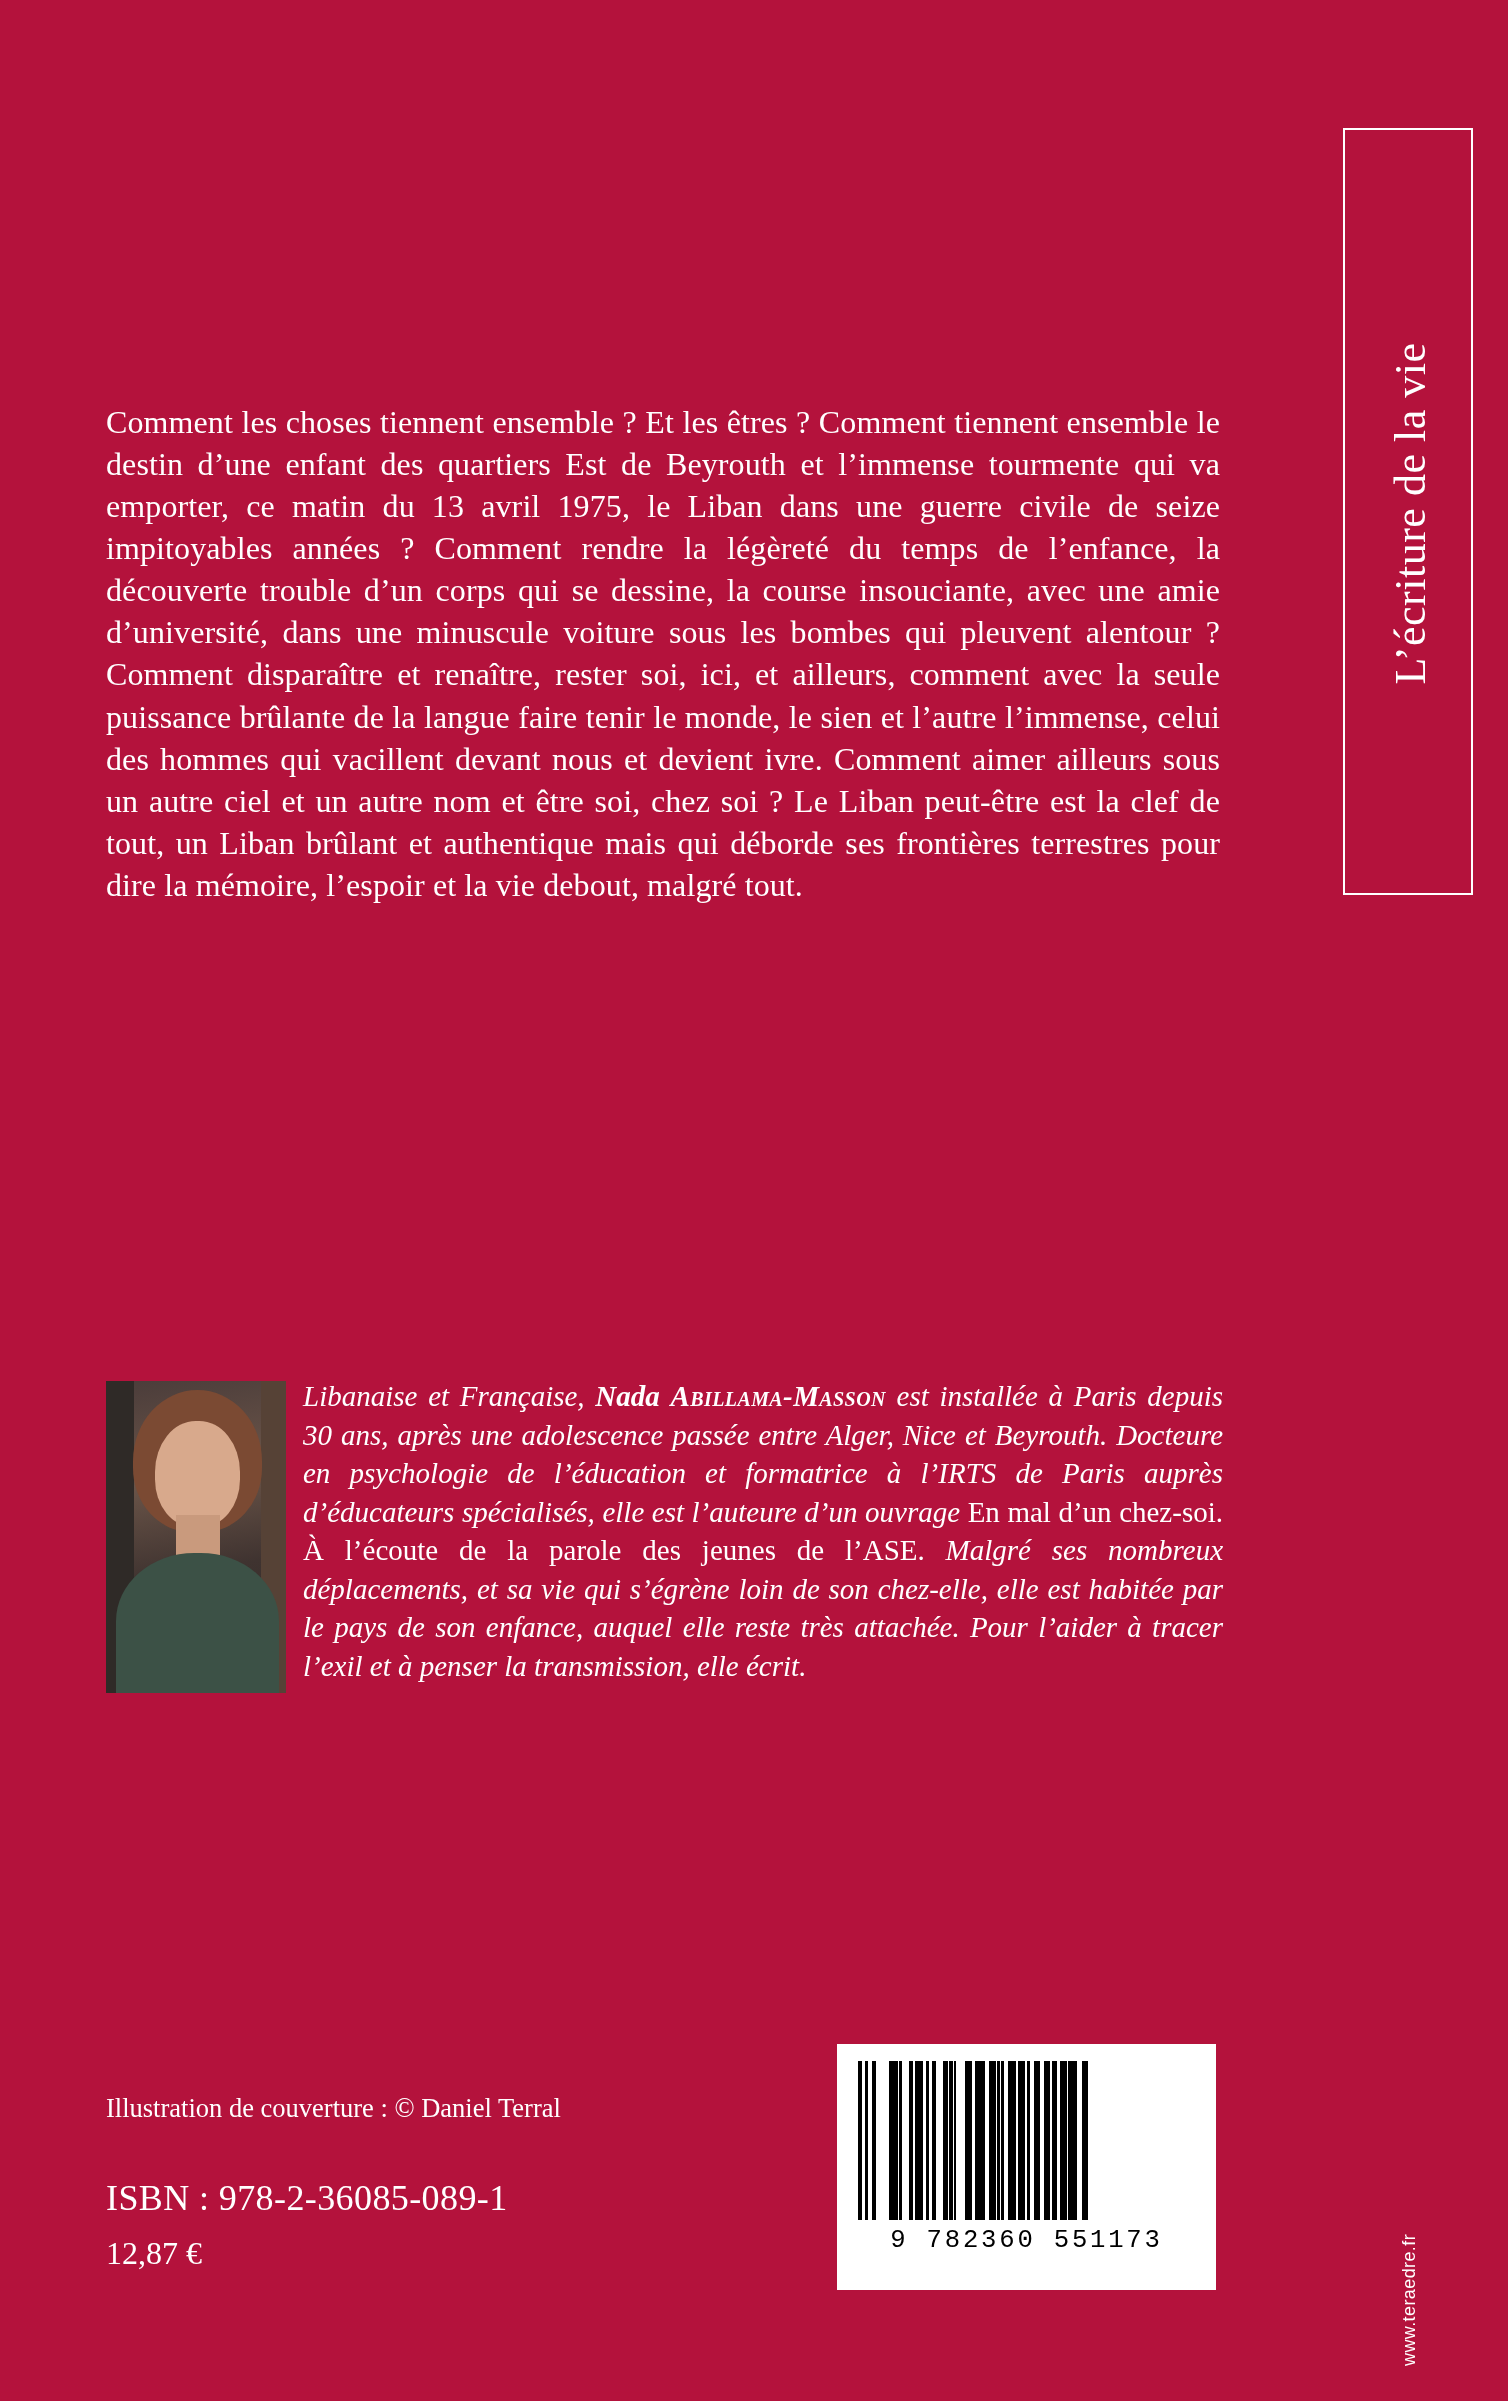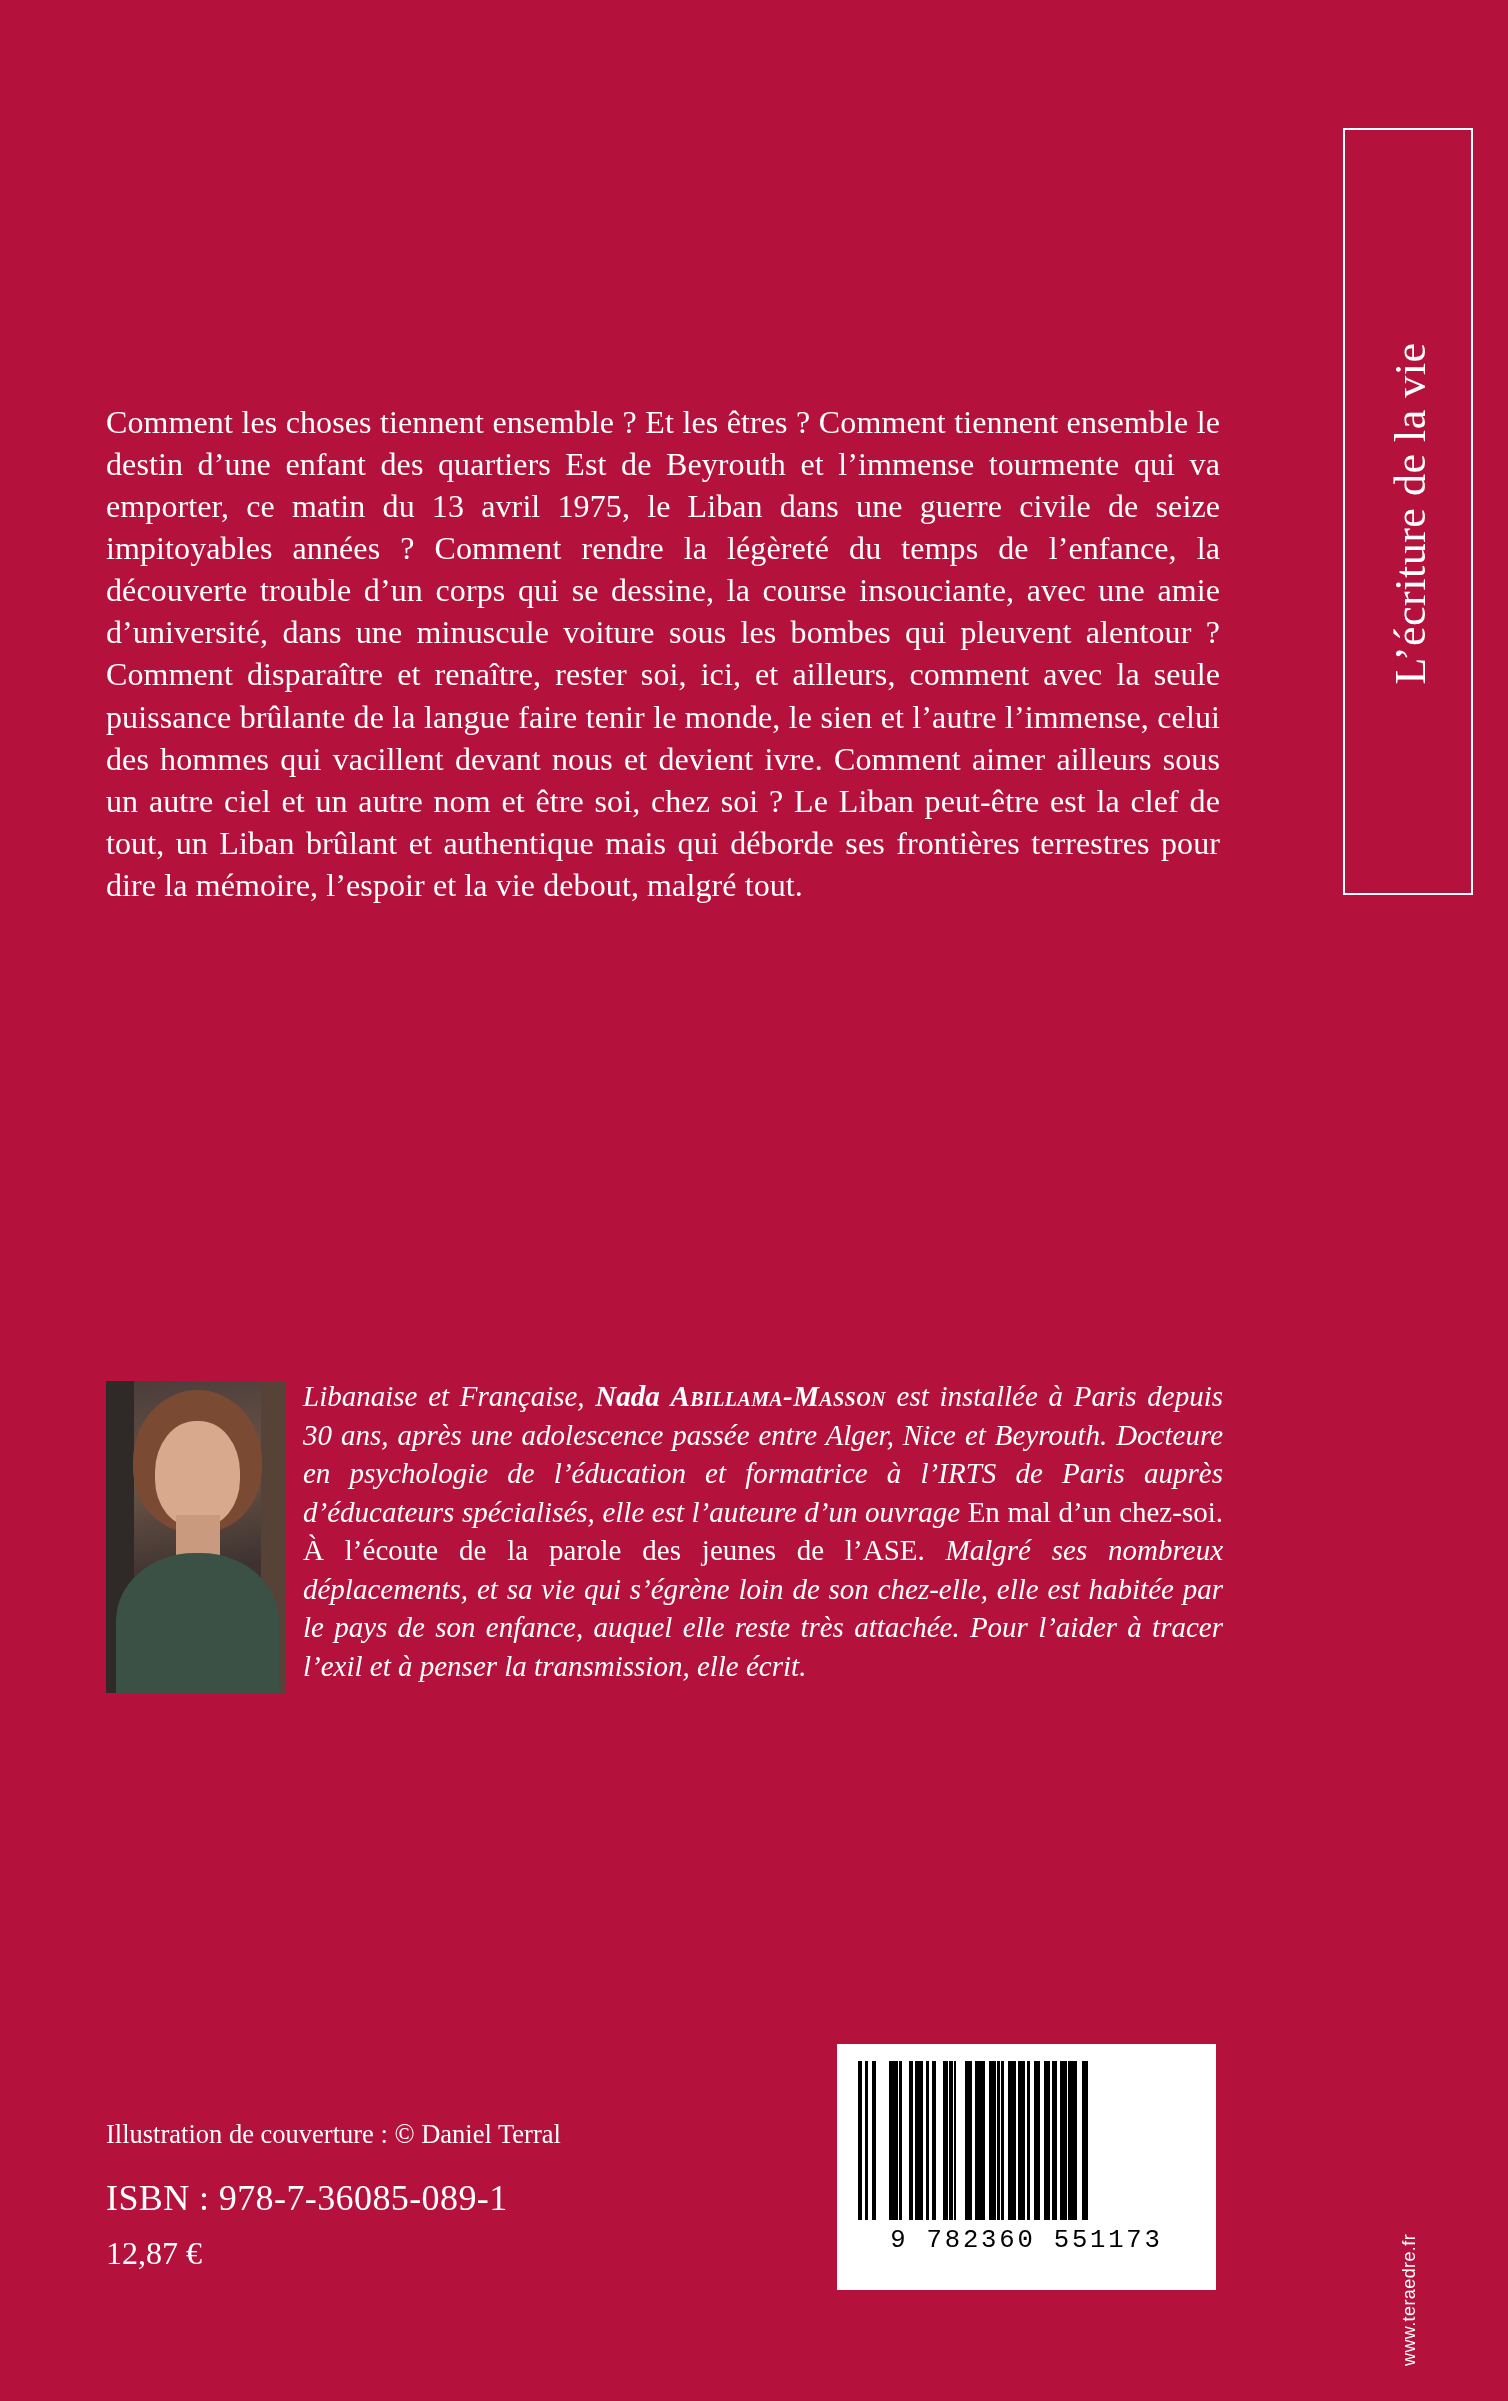--- a/index.html
+++ b/index.html
@@ -156,21 +156,20 @@
     font-style: normal;
   }
 
   
   .credit {
     position: absolute;
     left: 106px;
     top: 2093px;
     font-size: 26.5px;
     font-family: "Liberation Serif", serif;
-    margin-top: 26px;
   }
   .isbn {
     position: absolute;
     left: 106px;
     top: 2177px;
     font-size: 36px;
     letter-spacing: 0.4px;
   }
   .price {
     position: absolute;
@@ -229,21 +228,21 @@
     <div class="bg-right"></div>
     <div class="hair"></div>
     <div class="face"></div>
     <div class="neck"></div>
     <div class="body"></div>
   </div>
   <span>Libanaise et Française, </span><span class="bio-name">Nada </span><span class="bio-name-caps">Abillama-Masson</span><span> est installée à Paris depuis 30 ans, après une adolescence passée entre Alger, Nice et Beyrouth. Docteure en psychologie de l’éducation et formatrice à l’IRTS de Paris auprès d’éducateurs spécialisés, elle est l’auteure d’un ouvrage </span><span class="bio-roman">En mal d’un chez-soi. À l’écoute de la parole des jeunes de l’ASE.</span><span> Malgré ses nombreux déplacements, et sa vie qui s’égrène loin de son chez-elle, elle est habitée par le pays de son enfance, auquel elle reste très attachée. Pour l’aider à tracer l’exil et à penser la transmission, elle écrit.</span>
 </div>
 
 <div class="credit">Illustration de couverture : © Daniel Terral</div>
-<div class="isbn">ISBN : 978-7-36085-089-1</div>
+<div class="isbn">ISBN : 978-2-36085-089-1</div>
 <div class="price">12,87 €</div>
 
 <div class="barcode-box">
   <div class="barcode-bars" id="barcode-bars">
       <span style="width: 3.7px; background: rgb(0, 0, 0);"></span>
       <span style="width: 3.7px; background: rgb(255, 255, 255);"></span>
       <span style="width: 2.5px; background: rgb(0, 0, 0);"></span>
       <span style="width: 1.2px; background: rgb(255, 255, 255);"></span>
       <span style="width: 2.5px; background: rgb(255, 255, 255);"></span>
       <span style="width: 1.2px; background: rgb(0, 0, 0);"></span>

